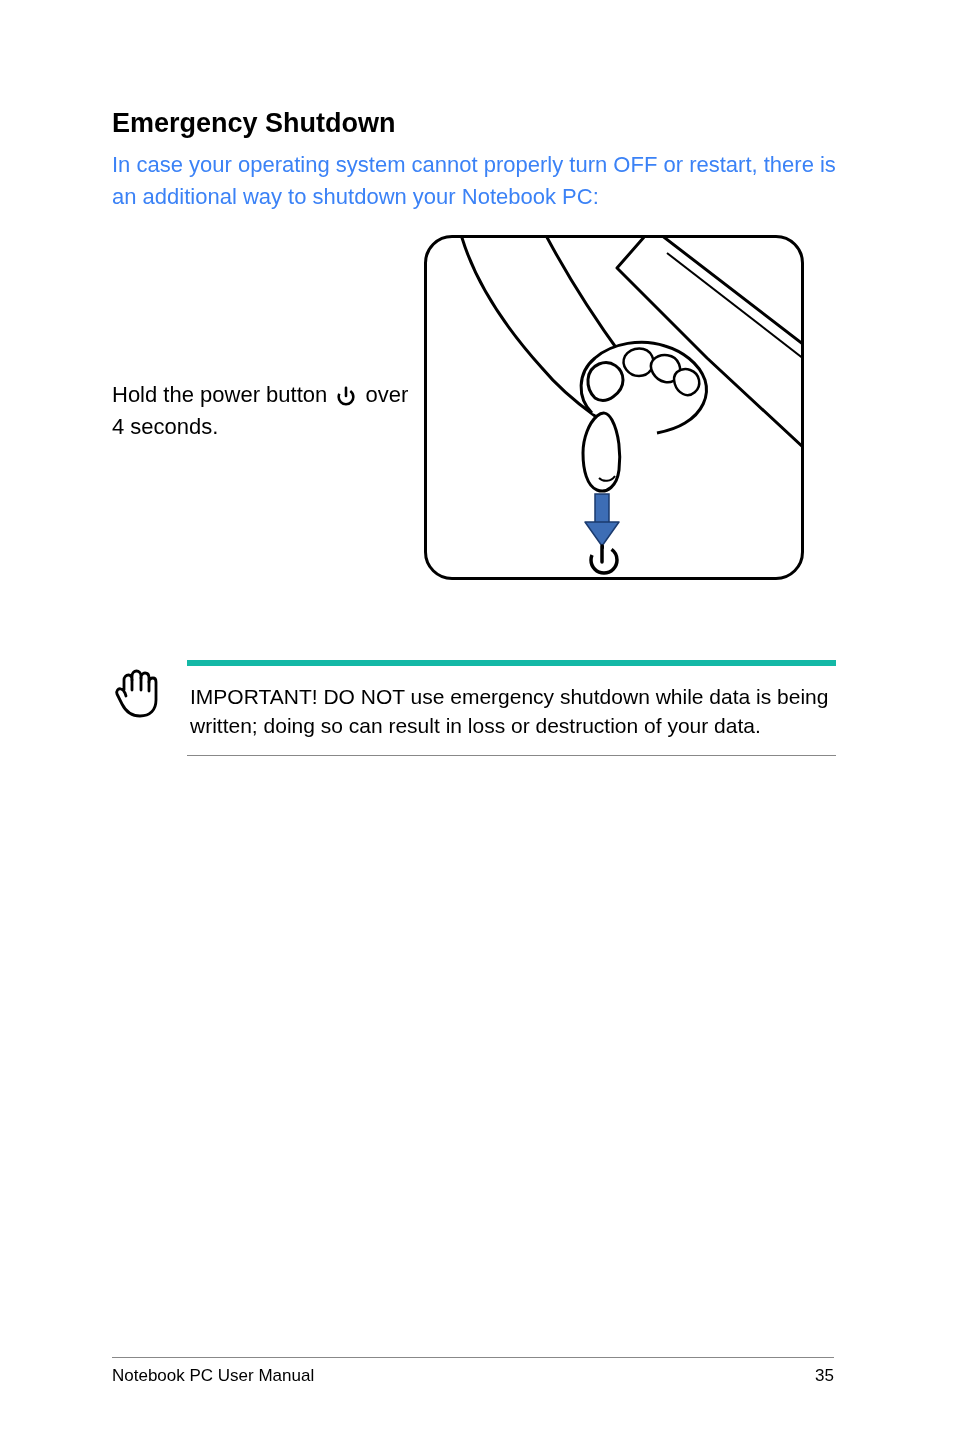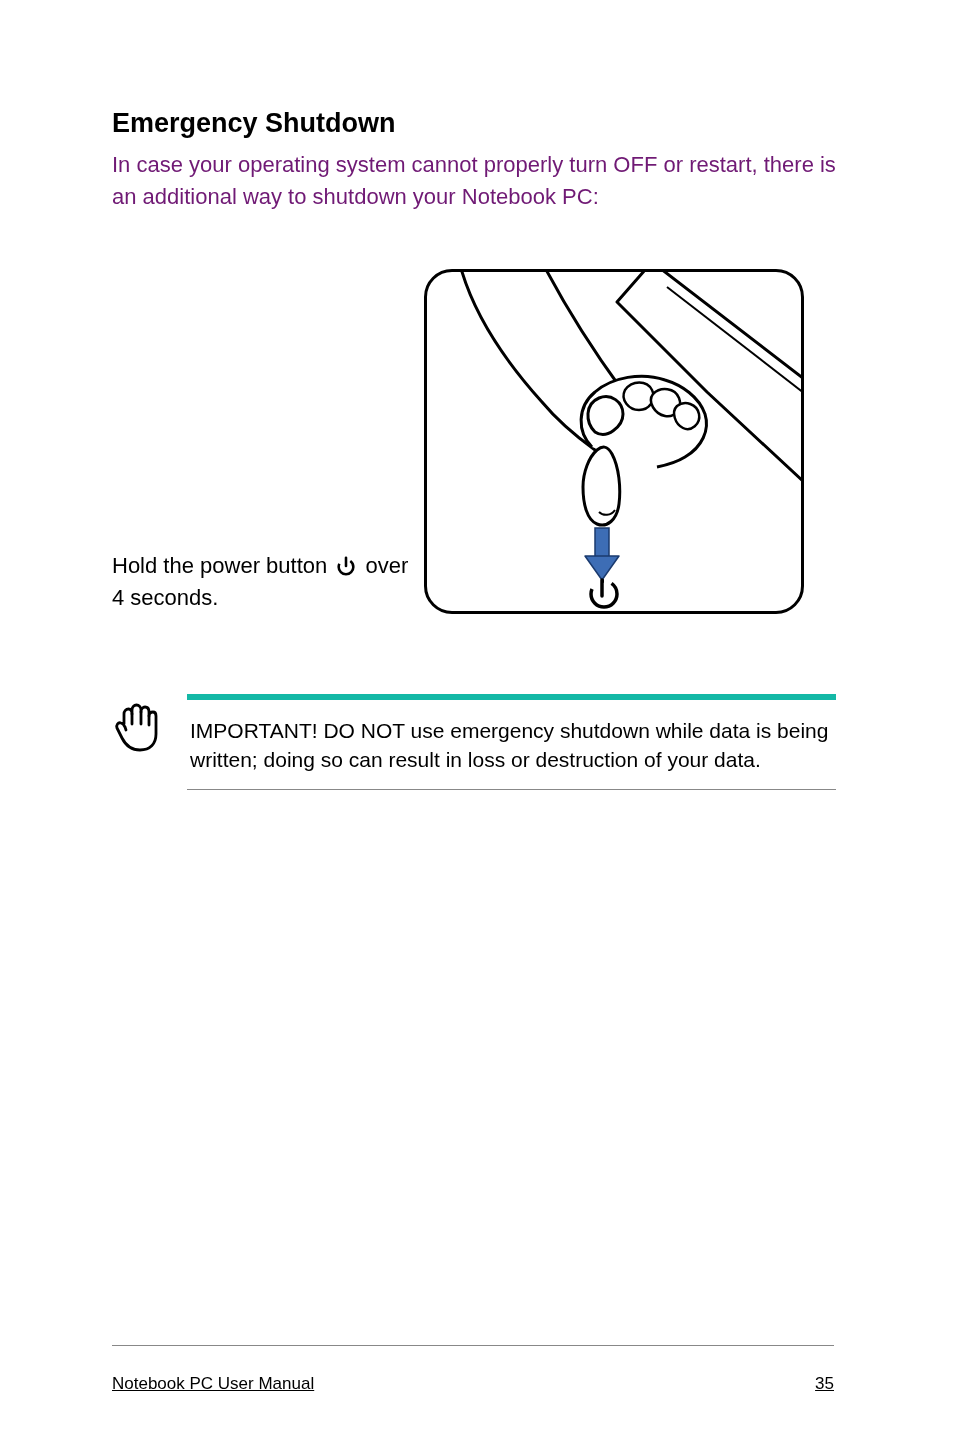--- a/index.html
+++ b/index.html
@@ -20,26 +20,26 @@
     }
     .heading {
       font-size: 27px;
       font-weight: 700;
       color: #000000;
       margin-bottom: 10px;
     }
     .intro-text {
       font-size: 22px;
       line-height: 1.45;
-      color: #701a75;
-      margin-bottom: 64px;
+      color: #3b82f6;
+      margin-bottom: 30px;
     }
     .instruction-row {
       display: flex;
-      align-items: flex-end;
+      align-items: center;
       gap: 12px;
       margin-bottom: 80px;
     }
     .instruction-text {
       font-size: 22px;
       line-height: 1.45;
       flex: 0 0 300px;
     }
     .power-icon-inline {
       display: inline-block;
@@ -77,30 +77,29 @@
       margin-left: -75px;
       margin-top: -16px;
     }
     .callout-text {
       font-size: 21px;
       line-height: 1.4;
       color: #000;
     }
     .footer {
       position: absolute;
-      bottom: 44px;
+      bottom: 52px;
       left: 112px;
       right: 120px;
       border-top: 1px solid #888;
-      padding-top: 28px;
+      padding-top: 8px;
       display: flex;
       justify-content: space-between;
       font-size: 17px;
       color: #000;
-      text-decoration: underline;
     }
   </style>
 </head>
 <body>
 
 <div class="page">
   <h2 class="heading">Emergency Shutdown</h2>
   <p class="intro-text">In case your operating system cannot properly turn OFF or restart, there is an additional way to shutdown your Notebook PC:</p>
 
   <div class="instruction-row">

